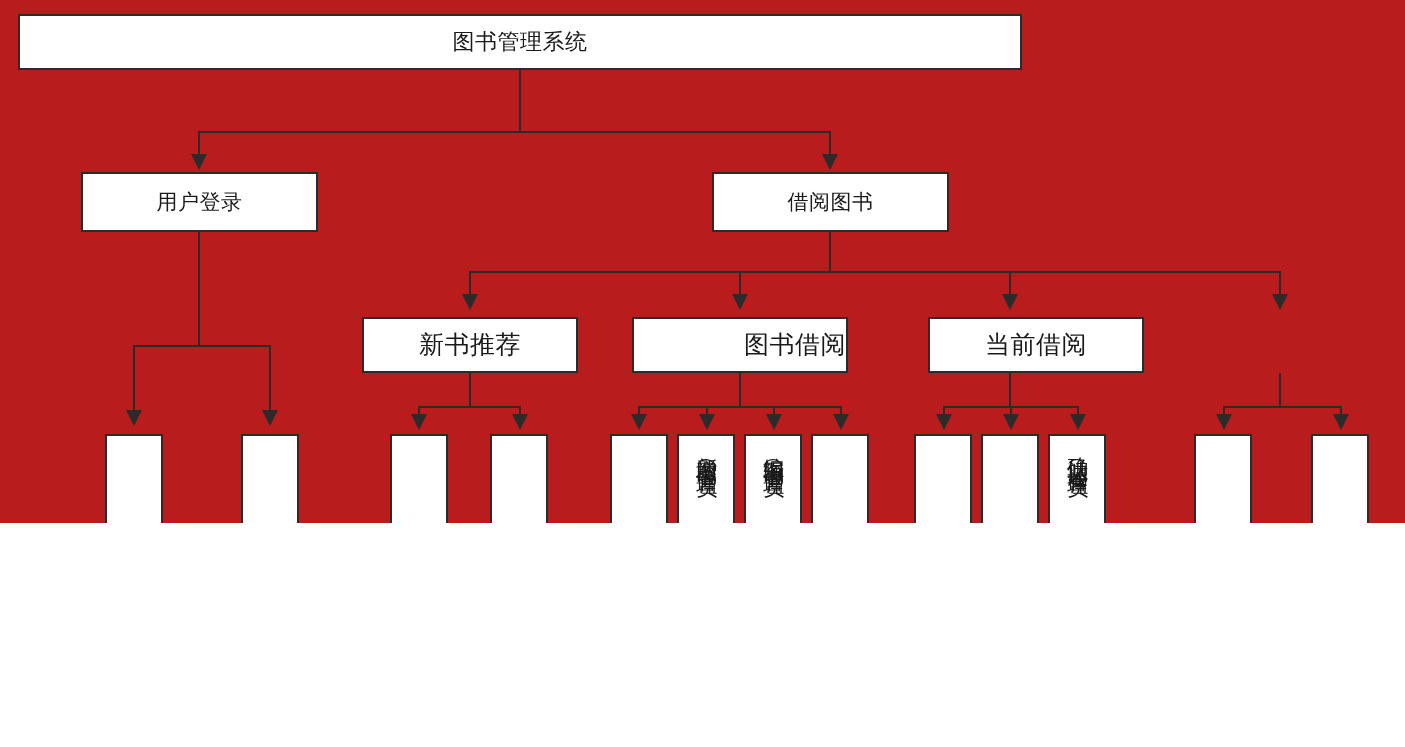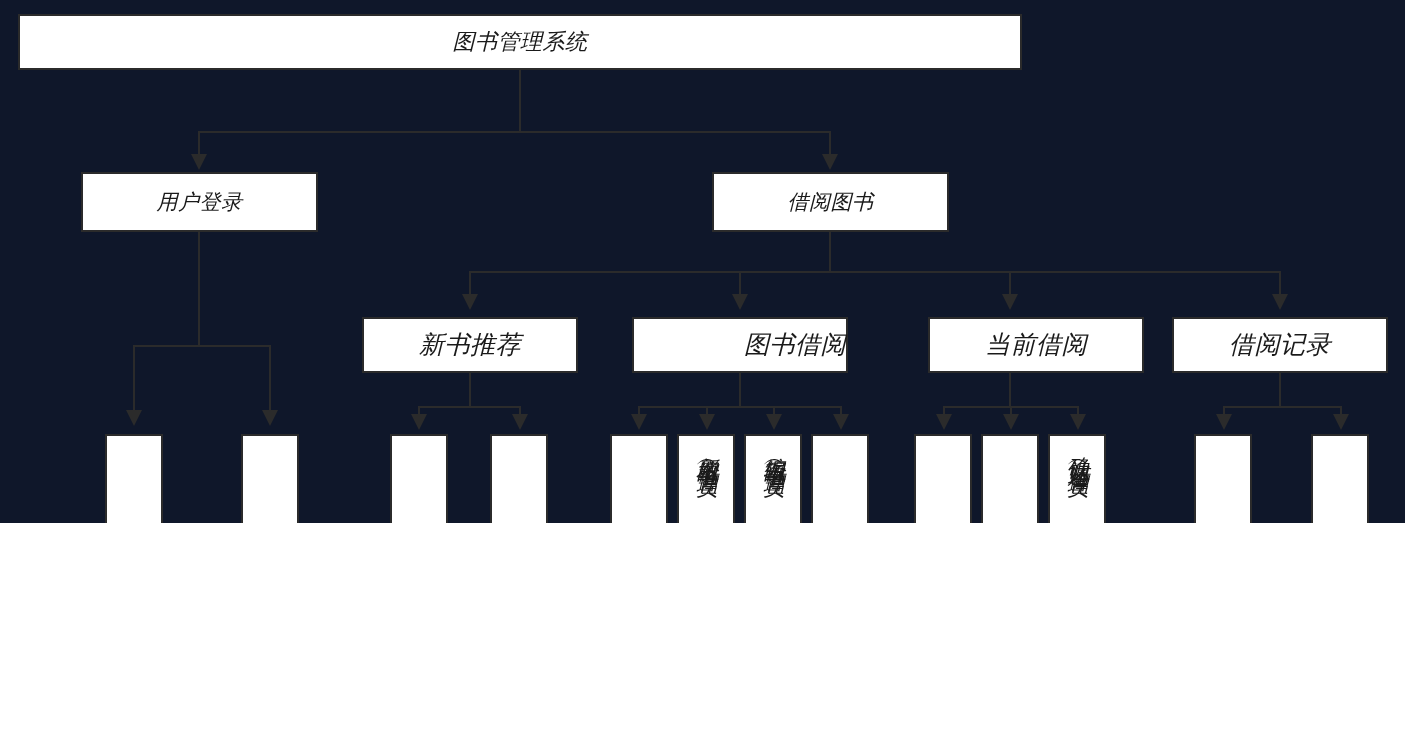--- a/index.html
+++ b/index.html
@@ -7,23 +7,22 @@
     padding: 0;
     background: #ffffff;
   }
   body {
     font-family: "DejaVu Sans", "Liberation Sans", sans-serif;
   }
   #canvas {
     position: relative;
     width: 1405px;
     height: 523px;
-    background: #0f172a;
+    background: #b91c1c;
     overflow: hidden;
-    font-style: italic;
   }
   .node {
     position: absolute;
     box-sizing: border-box;
     background: #ffffff;
     border: 2px solid #2b2b2b;
     display: flex;
     align-items: center;
     justify-content: center;
   }
@@ -125,23 +124,20 @@
 
   <div class="node lvl3" style="left:362px; top:317px; width:216px; height:56px;">
     <span class="label">新书推荐</span>
   </div>
   <div class="node lvl3" style="left:632px; top:317px; width:216px; height:56px;justify-content:flex-end;">
     <span class="label">图书借阅</span>
   </div>
   <div class="node lvl3" style="left:928px; top:317px; width:216px; height:56px;">
     <span class="label">当前借阅</span>
   </div>
-  <div class="node lvl3" style="left:1172px; top:317px; width:216px; height:56px;">
-    <span class="label">借阅记录</span>
-  </div>
 
   <div class="edge v" style="left:469px; top:373px; width:2px; height:34px;"></div>
   <div class="edge h" style="left:418px; top:406px; width:103px; height:2px;"></div>
   <div class="edge v" style="left:418px; top:406px; width:2px; height:11px;"></div>
   <div class="arrow" style="left:411px; top:414px;"></div>
   <div class="edge v" style="left:519px; top:406px; width:2px; height:11px;"></div>
   <div class="arrow" style="left:512px; top:414px;"></div>
 
   <div class="edge v" style="left:739px; top:373px; width:2px; height:34px;"></div>
   <div class="edge h" style="left:638px; top:406px; width:204px; height:2px;"></div>

